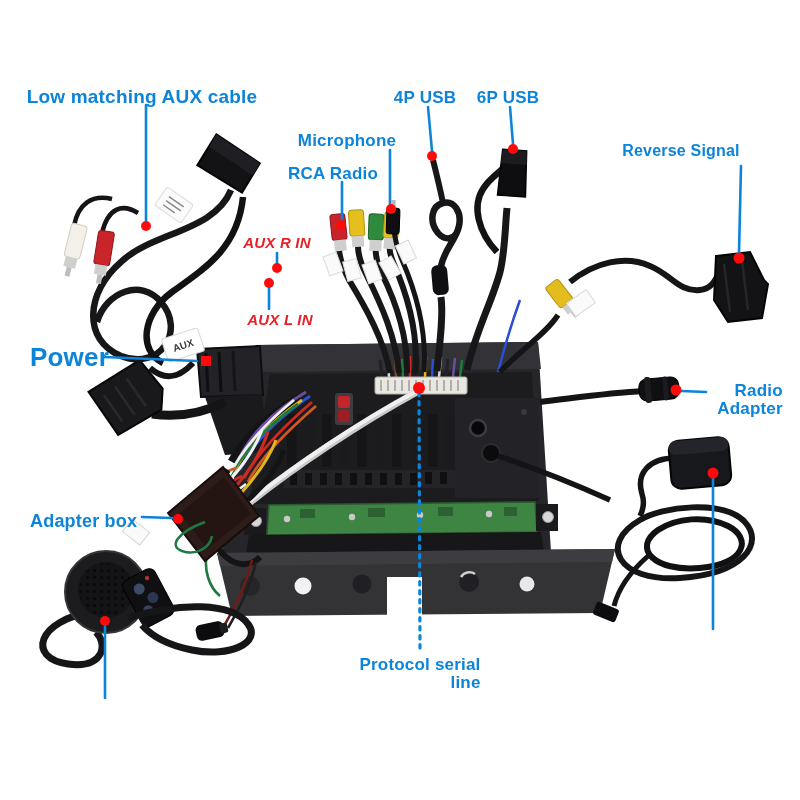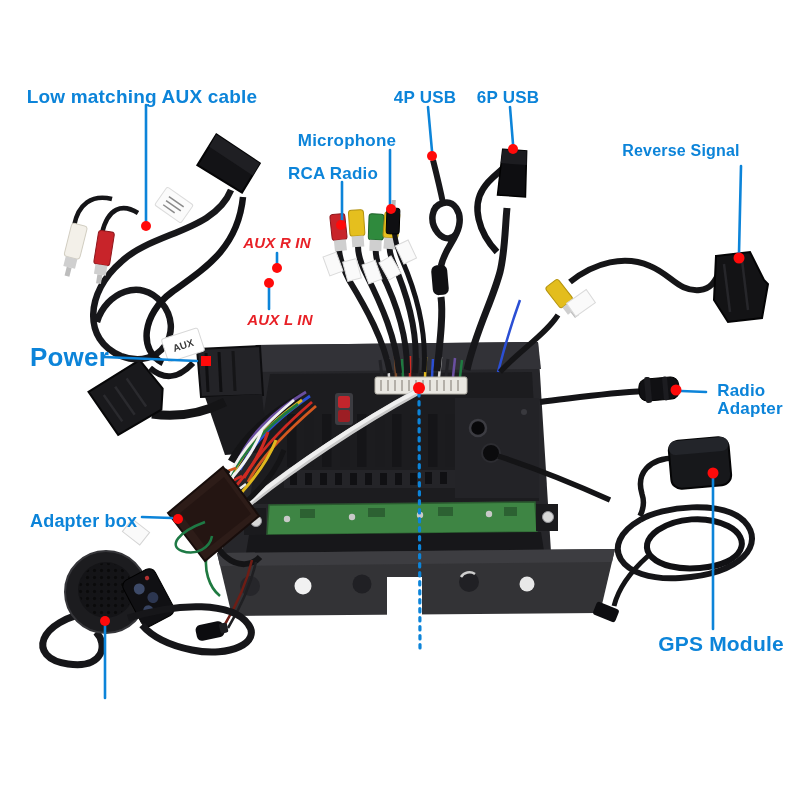--- a/index.html
+++ b/index.html
@@ -5,21 +5,21 @@
   html,body{margin:0;padding:0;background:#fff;}
   .stage{
     position:relative;width:800px;height:800px;background:var(--background,#fff);
     overflow:hidden;font-family:"Liberation Sans","DejaVu Sans",sans-serif;
   }
   .stage svg{position:absolute;left:0;top:0;}
   .lbl{
     position:absolute;font-weight:bold;color:var(--label-blue,#0c84d9);
     white-space:nowrap;letter-spacing:0.2px;
   }
-  .lbl.center{transform:translateX(-50%);text-align:left;}
+  .lbl.center{transform:translateX(-50%);text-align:right;}
   .lbl.red{color:var(--label-red,#e82127);font-style:italic;}
   .lead{stroke:var(--label-blue,#0c84d9);stroke-width:2.6;fill:none;stroke-linecap:round;}
   .lead.dashed{stroke-dasharray:3.5 5.5;stroke-width:3.2;}
   .mark{fill:var(--marker-red,#ff0a0a);}
 </style>
 </head>
 <body>
 
 <div class="stage">
 
@@ -398,15 +398,18 @@
 <div class="lbl center" style="left:508px;top:88px;font-size:17px">6P USB</div>
 <div class="lbl center" style="left:681px;top:142px;font-size:16px">Reverse Signal</div>
 <div class="lbl center red" style="left:277px;top:234px;font-size:15px">AUX R IN</div>
 <div class="lbl center red" style="left:280px;top:311px;font-size:15px">AUX L IN</div>
 <div class="lbl" style="left:30px;top:342px;font-size:26px">Power</div>
 <div class="lbl center" style="left:750px;top:382px;font-size:17px;line-height:18px">
   <div>Radio</div>
   <div>Adapter</div>
 </div>
 <div class="lbl" style="left:30px;top:511px;font-size:18px">Adapter box</div>
-<div class="lbl center" style="left:721px;top:632px;font-size:21px">GPS Module</div>
-
+<div class="lbl center" style="left:420px;top:656px;font-size:17px;line-height:18px">
+  <div>Protocol serial</div>
+  <div>line</div>
 </div>
 
+</div>
+
 </body></html>

